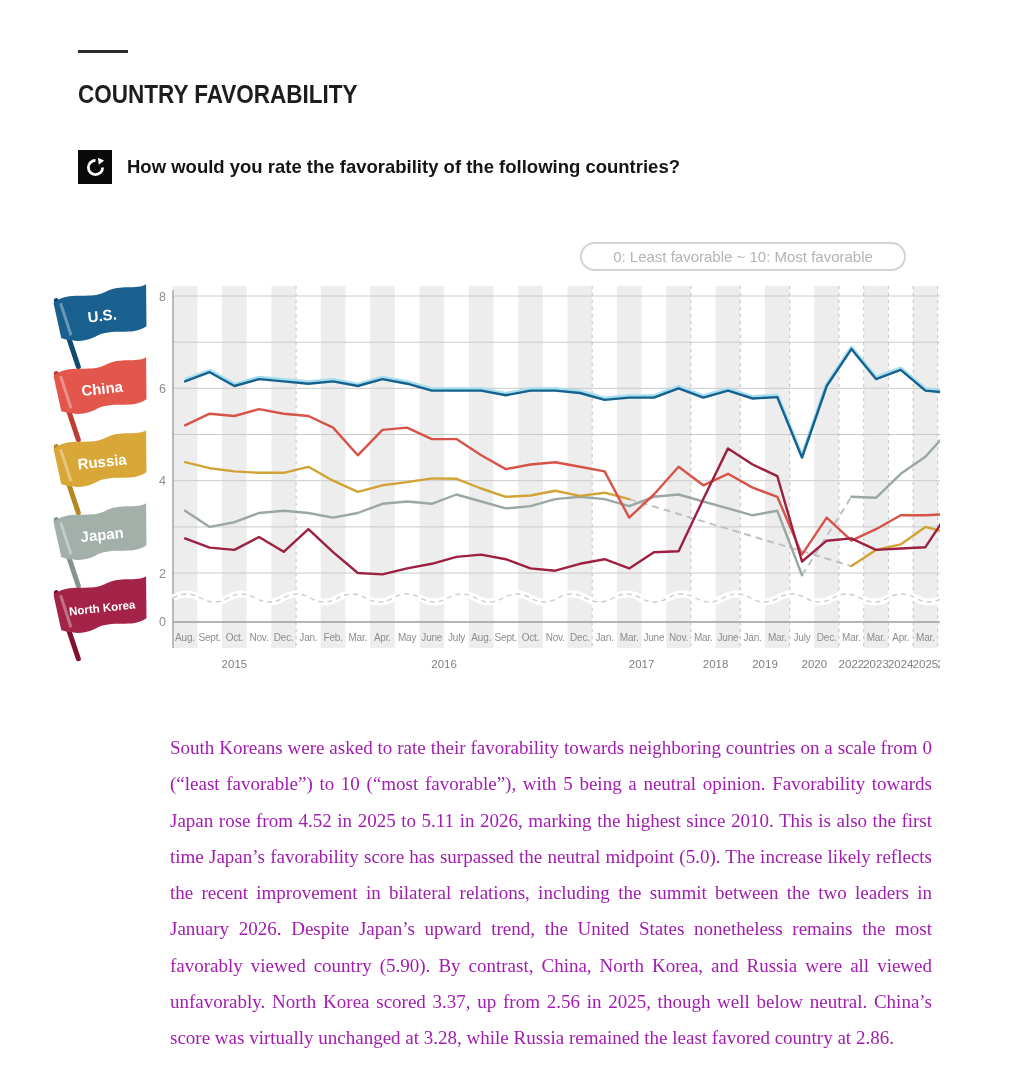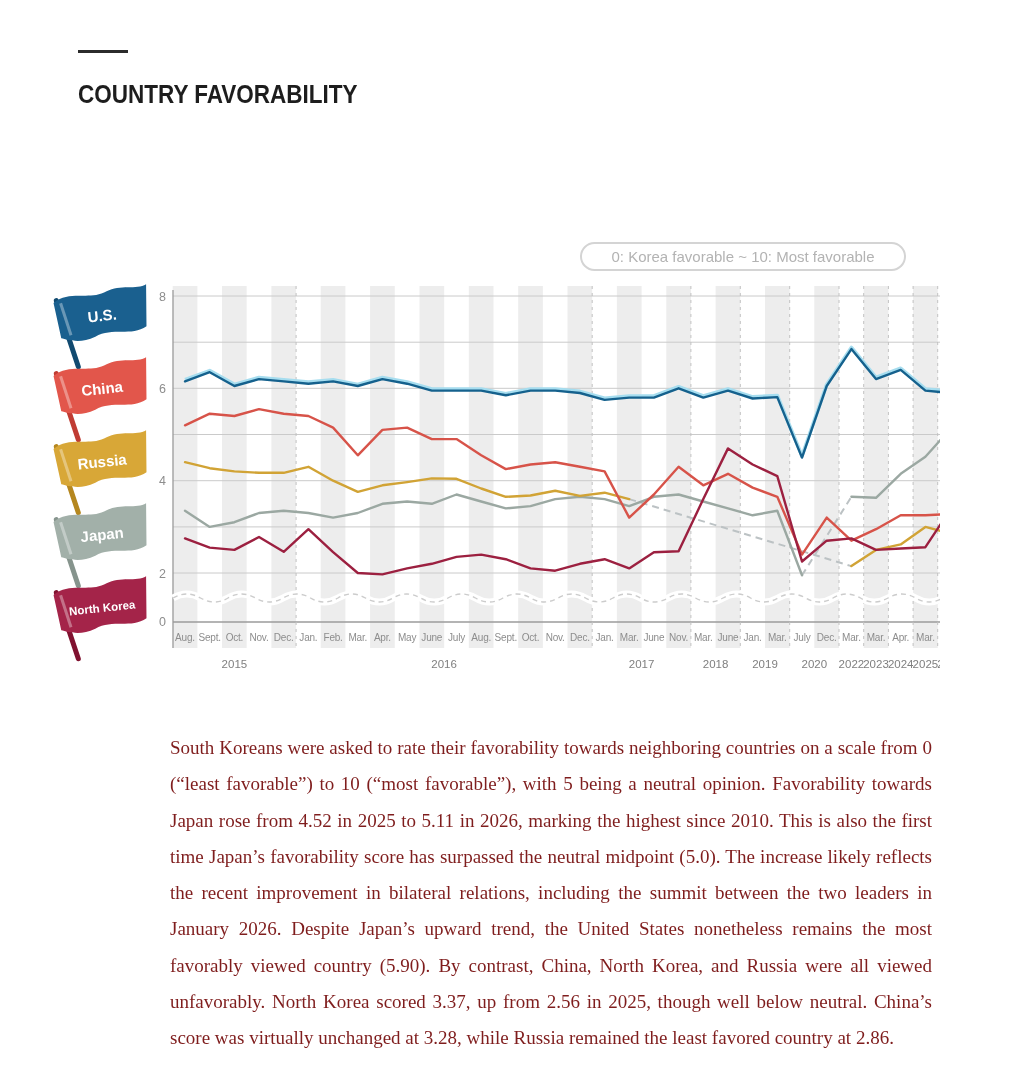--- a/index.html
+++ b/index.html
@@ -11,31 +11,40 @@
   .question-row{position:absolute;left:78px;top:150px;display:flex;align-items:center;}
   .q-icon{width:34px;height:34px;background:#0a0a0a;display:flex;align-items:center;justify-content:center;flex:0 0 auto;}
   .question-text{margin:0 0 0 15px;font-size:18.5px;font-weight:bold;color:#141414;white-space:nowrap;}
   .scale-pill{position:absolute;left:580px;top:242px;width:322px;height:25px;border:2px solid #d4d4d4;
         border-radius:16px;color:#b3b3b3;font-size:15px;display:flex;align-items:center;justify-content:center;}
   #flags{position:absolute;left:46px;top:284px;width:125px;height:380px;}
   .flag{position:absolute;left:0;width:115px;height:86px;}
   .chart-wrap{position:absolute;left:140px;top:280px;width:840px;height:400px;}
   .analysis{position:absolute;left:170px;top:730px;width:762px;margin:0;
         font-family:"Liberation Serif",serif;font-size:19px;line-height:36.3px;
-        color:#7f1d1d;text-align:justify;}
+        color:#a21caf;text-align:justify;}
 </style>
 </head>
 <body>
 
 <div class="page">
   <div class="top-rule"></div>
   <h1 class="section-title">COUNTRY FAVORABILITY</h1>
 
+  <div class="question-row">
+    <span class="q-icon">
+      <svg width="21" height="21" viewBox="0 0 20 20">
+        <path d="M10,3.2 a6.8,6.8 0 1,0 6.8,6.8" fill="none" stroke="#ffffff" stroke-width="2.6"></path>
+        <path d="M12.2,0.8 L18.2,3.4 L13.2,7.4 Z" fill="#ffffff"></path>
+      </svg>
+    </span>
+    <h2 class="question-text">How would you rate the favorability of the following countries?</h2>
+  </div>
 
-  <div class="scale-pill">0: Korea favorable ~ 10: Most favorable</div>
+  <div class="scale-pill">0: Least favorable ~ 10: Most favorable</div>
 
   <div id="flags">
       <div class="flag" style="top: 0px;"><svg width="115" height="86" viewBox="0 0 115 86">
           <g transform="rotate(-6 56 40)">
             <path d="M13,12 L28,80" stroke="#114a70" stroke-width="5" stroke-linecap="round" fill="none"></path>
             <path d="M10,14 C28,2 46,16 64,8 C78,2 94,10 104,5 L100,47 C84,56 66,44 48,52 C32,58 20,52 14,50 Z" fill="#1a608f"></path>
             <path d="M17,15 L24,48" stroke="rgba(255,255,255,0.35)" stroke-width="3" fill="none"></path>
             <text x="57" y="37" text-anchor="middle" fill="#ffffff" font-family="&quot;Liberation Sans&quot;,sans-serif" font-weight="bold" font-size="15">U.S.</text>
           </g>
         </svg></div>

